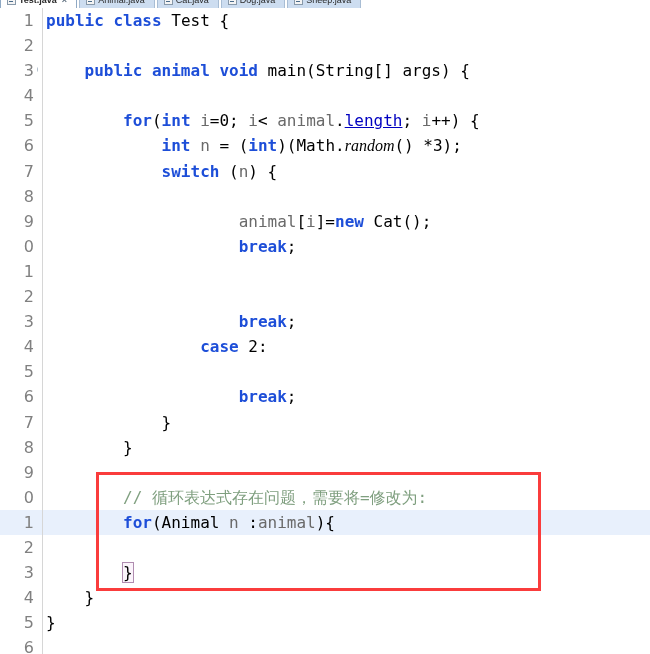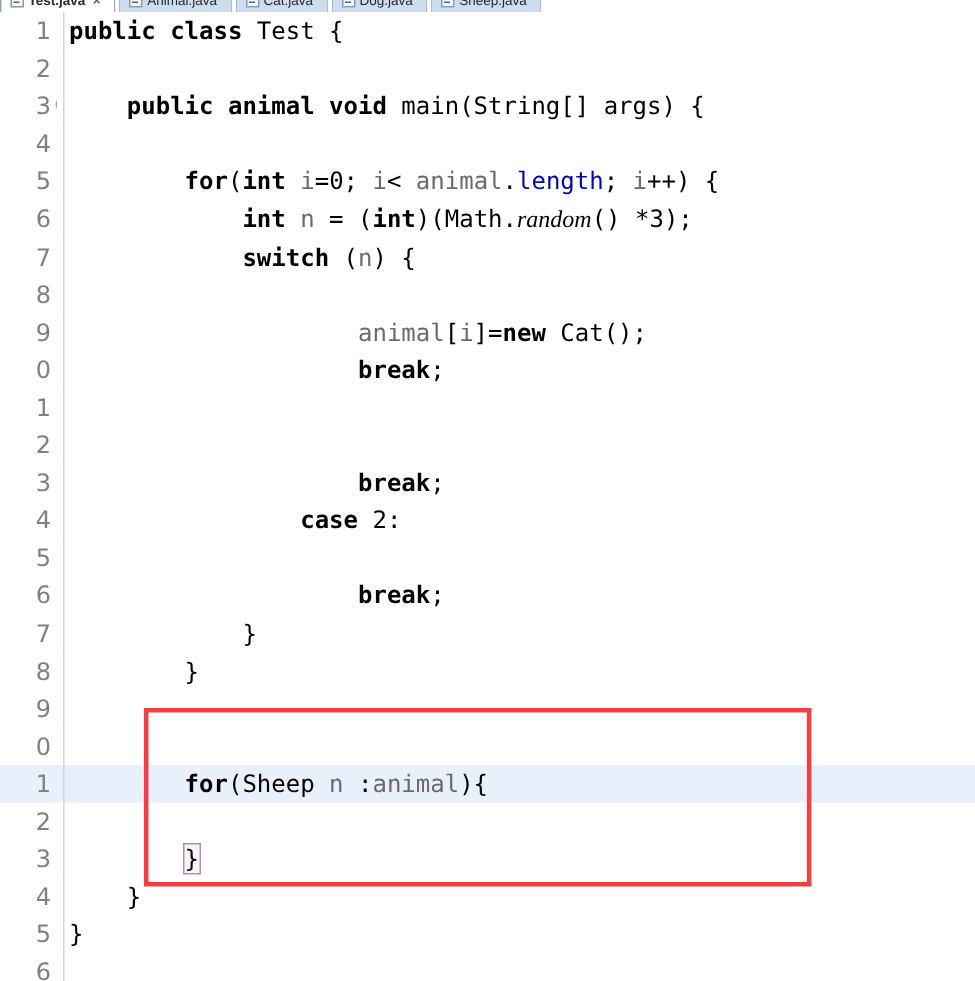--- a/index.html
+++ b/index.html
@@ -134,22 +134,22 @@
     background: #d6d6d6;
   }
 
   .code {
     position: absolute;
     left: 46px; top: 0;
     height: 25.1px;
   }
 
   
-  .kw   { color: #000000; font-weight: bold; }   
-  .fld  { color: #0000c0; }                      
+  .kw   { color: #1d4ed8; font-weight: bold; }   
+  .fld  { color: #0000c0; text-decoration: underline; }                      
   .loc  { color: #6a6a6a; }                      
   .sm   { font-style: italic; font-family: Liberation Serif, serif; }                  
   .cmt  { color: #7f9f7f; }                      
   .pl   { color: #000000; }                      
 
   .bracketbox {
     outline: 1px solid #b08cb0;
     background: #fbf4fb;
   }
 
@@ -208,22 +208,22 @@
       <div class="line"><div class="gutter"><span class="gutternum">0</span></div><div class="gutterline"></div><div class="code"><span class="pl">                    </span><span class="kw">break</span><span class="pl">;</span></div></div>
       <div class="line"><div class="gutter"><span class="gutternum">1</span></div><div class="gutterline"></div></div>
       <div class="line"><div class="gutter"><span class="gutternum">2</span></div><div class="gutterline"></div></div>
       <div class="line"><div class="gutter"><span class="gutternum">3</span></div><div class="gutterline"></div><div class="code"><span class="pl">                    </span><span class="kw">break</span><span class="pl">;</span></div></div>
       <div class="line"><div class="gutter"><span class="gutternum">4</span></div><div class="gutterline"></div><div class="code"><span class="pl">                </span><span class="kw">case</span><span class="pl"> 2:</span></div></div>
       <div class="line"><div class="gutter"><span class="gutternum">5</span></div><div class="gutterline"></div></div>
       <div class="line"><div class="gutter"><span class="gutternum">6</span></div><div class="gutterline"></div><div class="code"><span class="pl">                    </span><span class="kw">break</span><span class="pl">;</span></div></div>
       <div class="line"><div class="gutter"><span class="gutternum">7</span></div><div class="gutterline"></div><div class="code"><span class="pl">            }</span></div></div>
       <div class="line"><div class="gutter"><span class="gutternum">8</span></div><div class="gutterline"></div><div class="code"><span class="pl">        }</span></div></div>
       <div class="line"><div class="gutter"><span class="gutternum">9</span></div><div class="gutterline"></div><div class="code"><span class="pl"></span></div></div>
-      <div class="line"><div class="gutter"><span class="gutternum">0</span></div><div class="gutterline"></div><div class="code"><span class="pl">        </span></div></div>
-      <div class="line hl"><div class="gutter"><span class="gutternum">1</span></div><div class="gutterline"></div><div class="code"><span class="pl">        </span><span class="kw">for</span><span class="pl">(Sheep </span><span class="loc">n</span><span class="pl"> :</span><span class="loc">animal</span><span class="pl">){</span></div></div>
+      <div class="line"><div class="gutter"><span class="gutternum">0</span></div><div class="gutterline"></div><div class="code"><span class="pl">        </span><span class="cmt">// 循环表达式存在问题，需要将=修改为:</span></div></div>
+      <div class="line hl"><div class="gutter"><span class="gutternum">1</span></div><div class="gutterline"></div><div class="code"><span class="pl">        </span><span class="kw">for</span><span class="pl">(Animal </span><span class="loc">n</span><span class="pl"> :</span><span class="loc">animal</span><span class="pl">){</span></div></div>
       <div class="line"><div class="gutter"><span class="gutternum">2</span></div><div class="gutterline"></div></div>
       <div class="line"><div class="gutter"><span class="gutternum">3</span></div><div class="gutterline"></div><div class="code"><span class="pl">        </span><span class="pl bracketbox">}</span></div></div>
       <div class="line"><div class="gutter"><span class="gutternum">4</span></div><div class="gutterline"></div><div class="code"><span class="pl">    }</span></div></div>
       <div class="line"><div class="gutter"><span class="gutternum">5</span></div><div class="gutterline"></div><div class="code"><span class="pl">}</span></div></div>
       <div class="line"><div class="gutter"><span class="gutternum">6</span></div><div class="gutterline"></div><div class="code"><span class="pl"></span></div></div>
     </div>
 
   <div id="annot-box" style="left: 96px; top: 472px; width: 445px; height: 119px; border-color: rgb(250, 60, 60);"></div>
 
 </div>

